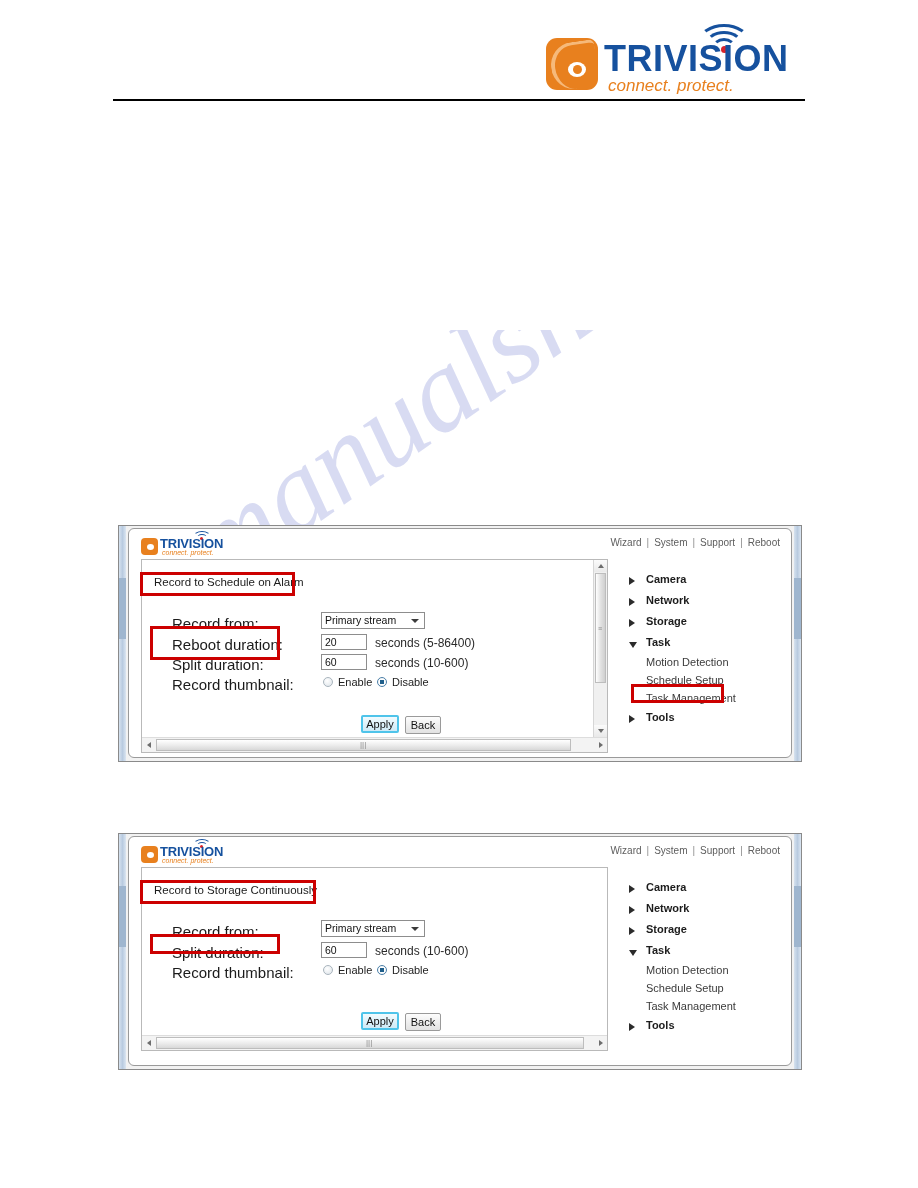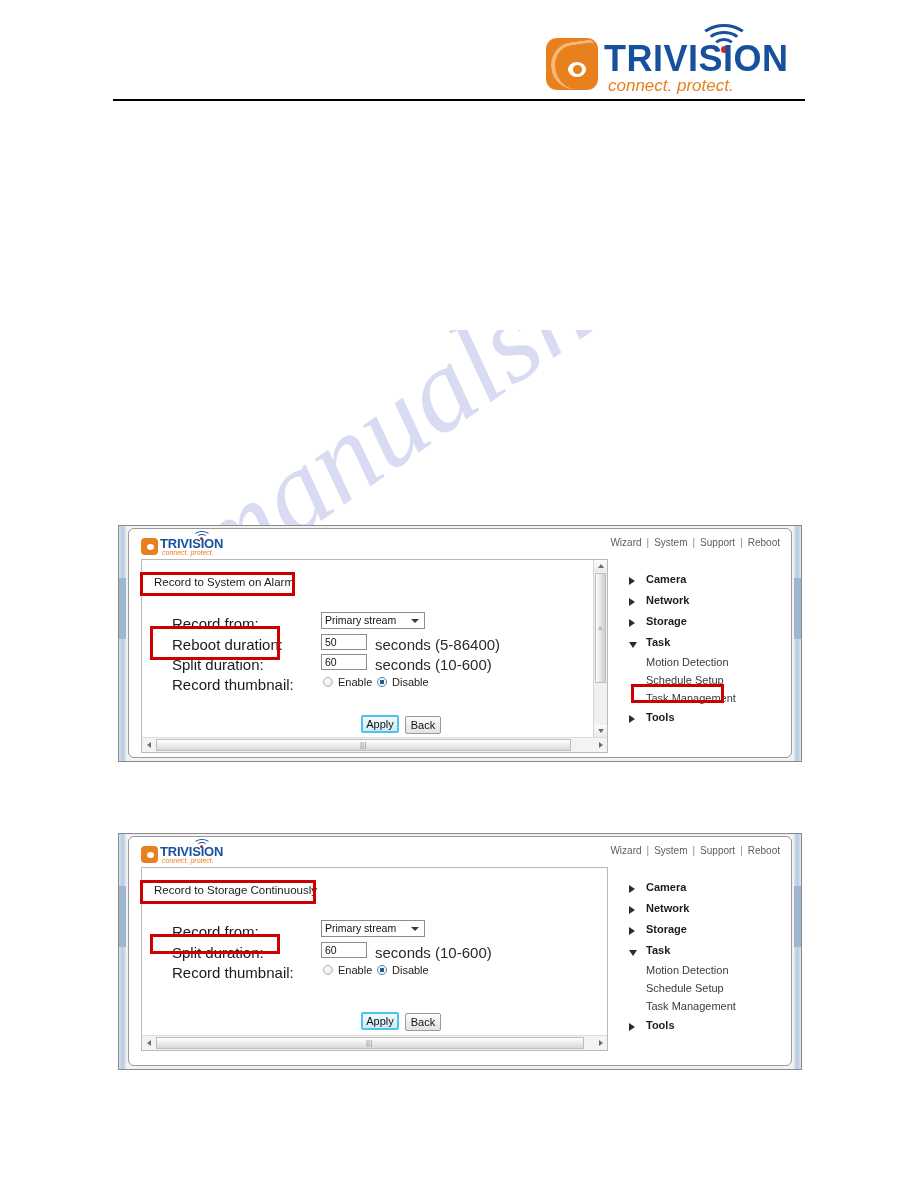--- a/index.html
+++ b/index.html
@@ -269,21 +269,21 @@
   }
 
   .form-row-label {
     position: absolute;
     font-size: 15px;
     color: #1b1b1b;
     white-space: nowrap;
   }
   .units-label {
     position: absolute;
-    font-size: 15px;
+    font-size: 12px;
     color: #2a2a2a;
     white-space: nowrap;
   }
 
   .select-box {
     position: absolute;
     width: 104px; height: 17px;
     border: 1px solid #8d8d8d;
     background: #ffffff;
     box-sizing: border-box;
@@ -529,30 +529,30 @@
         <div class="mini-tag">connect. protect.</div>
       </div>
 
       <div class="topnav">
         <a href="#">Wizard</a><span class="sep">|</span><a href="#">System</a><span class="sep">|</span><a href="#">Support</a><span class="sep">|</span><a href="#">Reboot</a>
       </div>
     </div>
 
     <div class="content-frame" style="width:467px; height:194px;">
 
-      <div class="form-title" style="left:12px; top:16px;">Record to System on Alarm</div>
+      <div class="form-title" style="left:12px; top:16px;">Record to Schedule on Alarm</div>
 
       <div class="form-row-label" style="left:30px; top:55px;">Record from:</div>
       <div class="select-box" style="left:179px; top:52px;">
         <span>Primary stream</span>
         <span class="caret"></span>
       </div>
 
       <div class="form-row-label" style="left:30px; top:76px;">Reboot duration:</div>
-      <div class="text-input" style="left:179px; top:74px;">50</div>
+      <div class="text-input" style="left:179px; top:74px;">20</div>
       <div class="units-label" style="left:233px; top:76px;">seconds (5-86400)</div>
 
       <div class="form-row-label" style="left:30px; top:96px;">Split duration:</div>
       <div class="text-input" style="left:179px; top:94px;">60</div>
       <div class="units-label" style="left:233px; top:96px;">seconds (10-600)</div>
 
       <div class="form-row-label" style="left:30px; top:116px;">Record thumbnail:</div>
       <div class="radio" style="left:181px; top:117px;"></div>
       <div class="radio-label" style="left:196px; top:116px;">Enable</div>
       <div class="radio checked" style="left:235px; top:117px;"></div>

